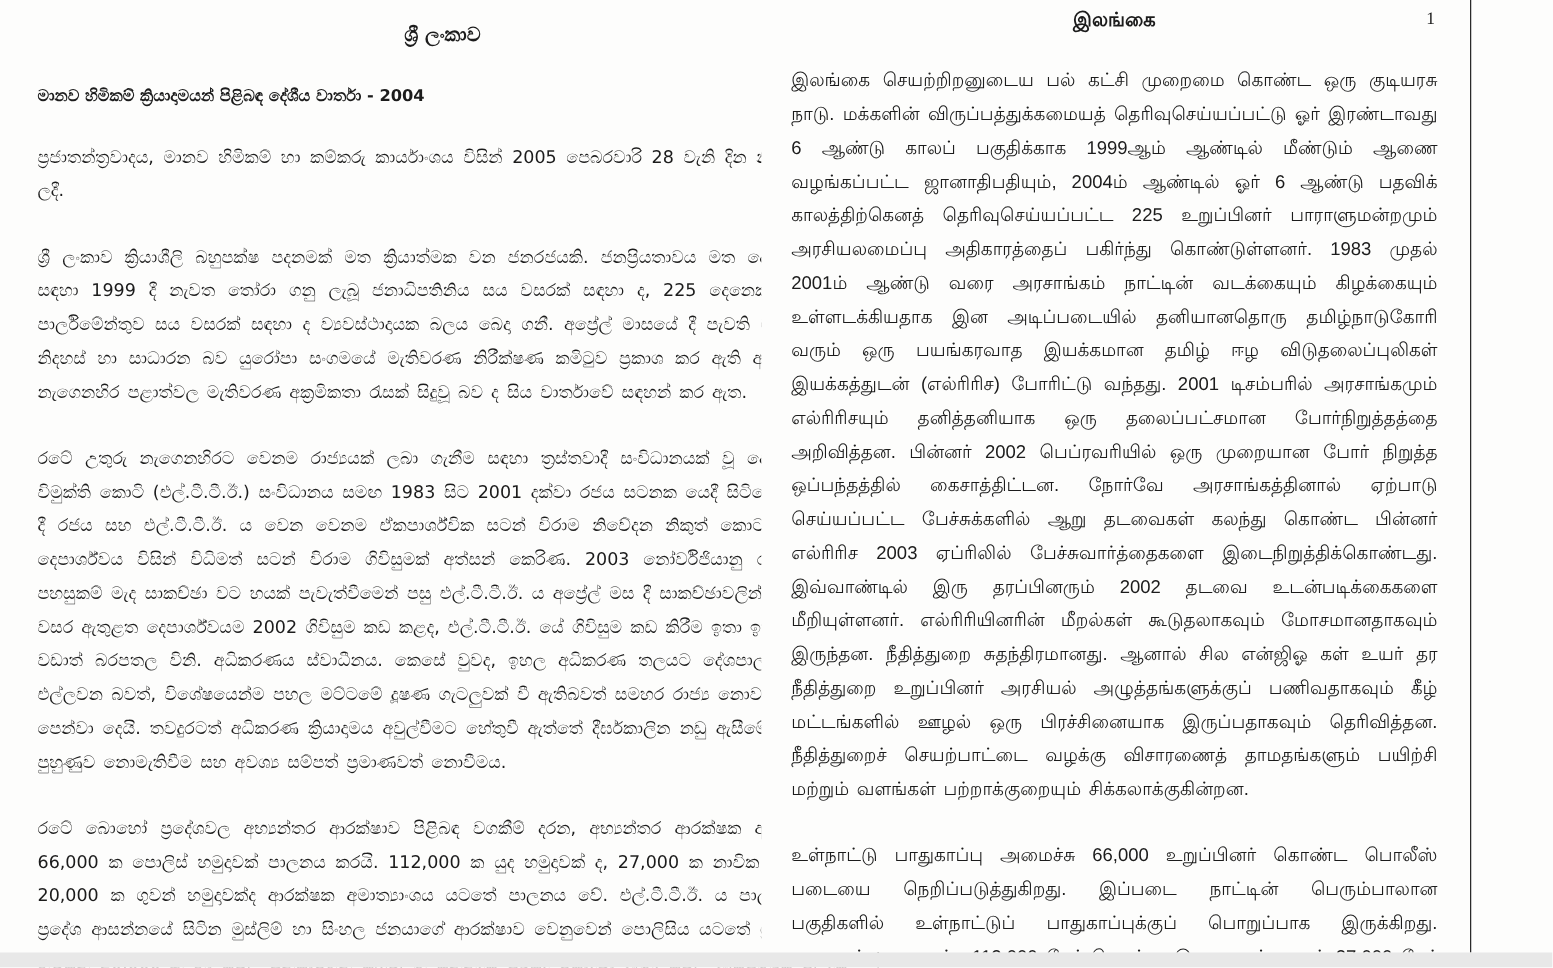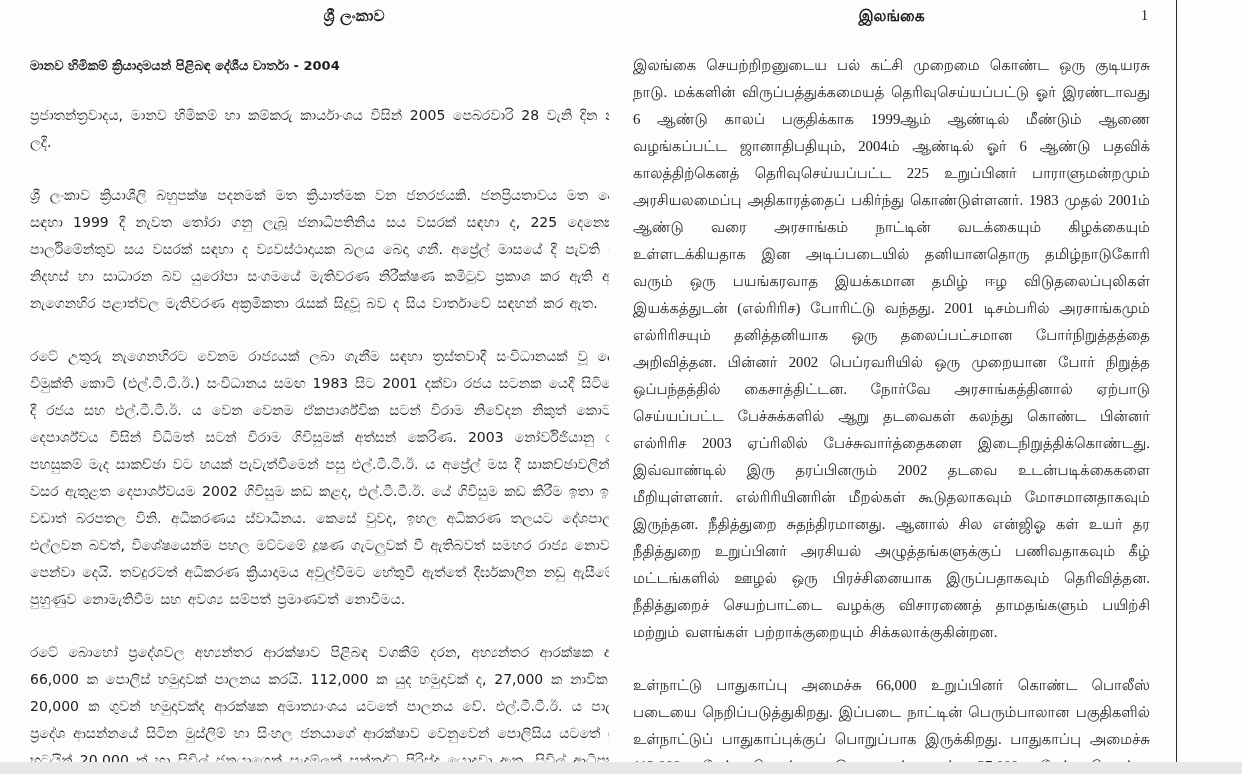--- a/index.html
+++ b/index.html
@@ -21,20 +21,21 @@
     top:0;
     height:762px;
     overflow:hidden;
     border-right:1px solid var(--rule);
     background:var(--paper);
   }
   .page-left{
     left:0;
     width:703px;
     padding:6px 24px 16px 30px;
+    margin-top:12px;
   }
   .page-right{
     left:609px;
     width:568px;
     padding:6px 26px 0 24px;
   }
   .page-head{
     position:relative;
     text-align:center;
     height:30px;
@@ -60,21 +61,21 @@
     text-align:justify;
     text-justify:inter-word;
     margin-bottom:26px;
     word-spacing:2px;
   }
   .page-left .para{
     font-size:14px;
     line-height:27px;
   }
   .page-right .para{
-    font-family:Liberation Serif, serif;
+    font-family:Liberation Sans, sans-serif;
     font-size:14.8px;
     line-height:27px;
   }
   .page-right .para-first{
     margin-top:16px;
   }
   .scan-strip{
     position:absolute;
     left:0;
     bottom:0;

